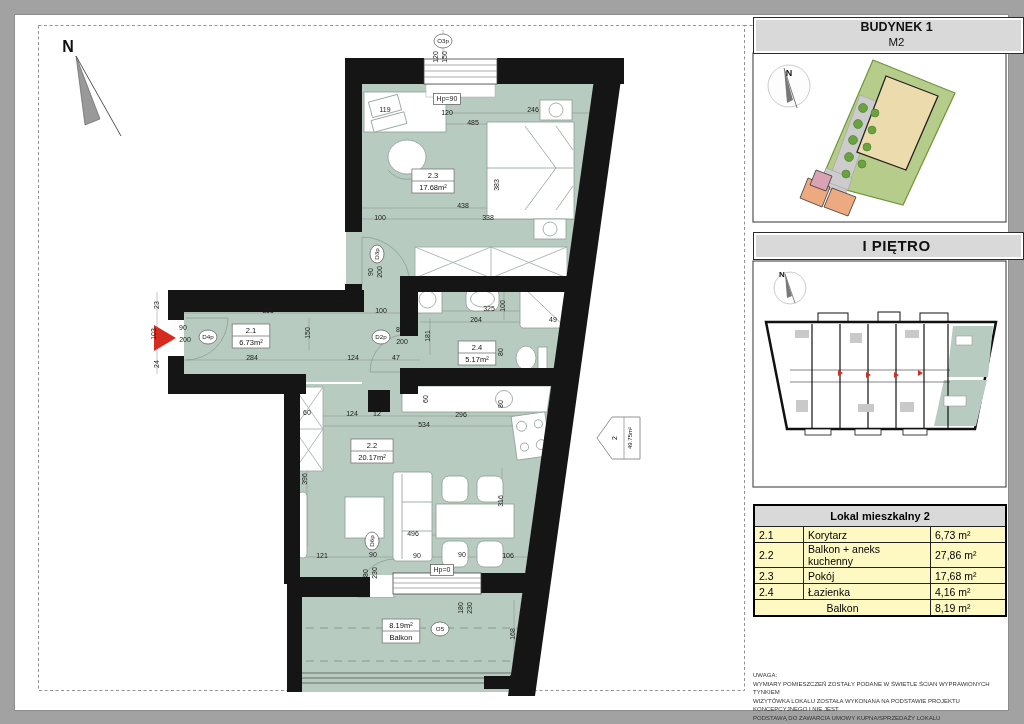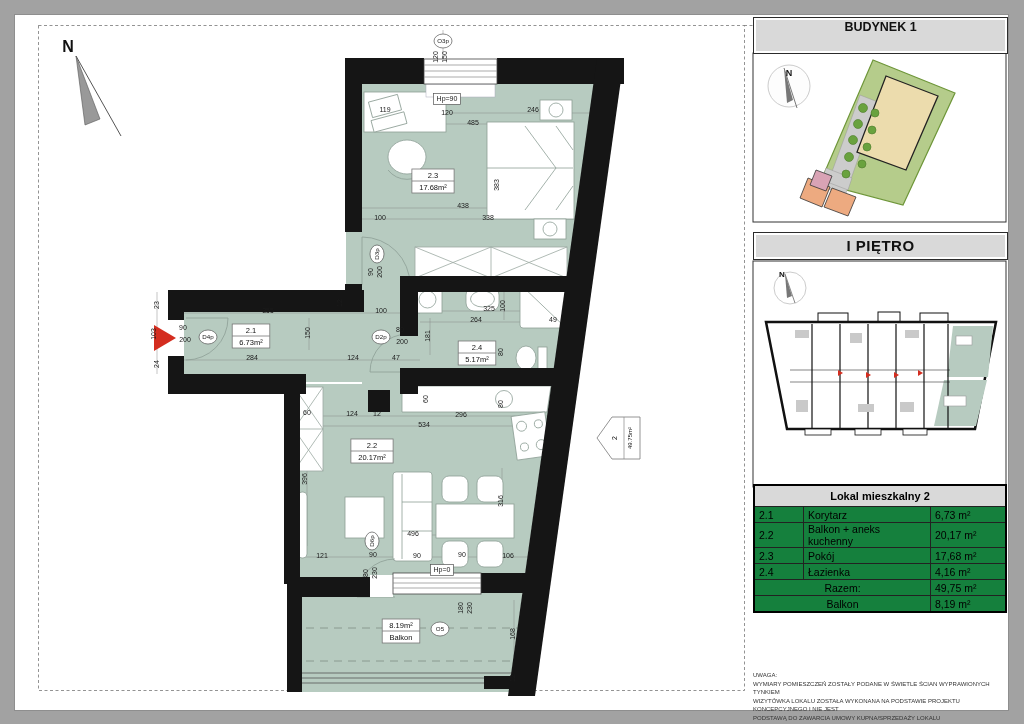--- a/index.html
+++ b/index.html
@@ -4,27 +4,27 @@
 <style>
   html,body{margin:0;padding:0;}
   body{width:1024px;height:724px;background:#a2a2a2;position:relative;
        font-family:"Liberation Sans",sans-serif;overflow:hidden;}
   .page{position:absolute;left:15px;top:15px;width:993px;height:695px;background:#ffffff;
         outline:1px solid #8e8e8e;z-index:0;}
   svg.canvas{position:absolute;left:0;top:0;z-index:1;}
   .dash{stroke:#777;stroke-width:0.8;fill:none;stroke-dasharray:3 2.5;}
   .panel-header{position:absolute;left:753px;width:253px;background:#d9d9d9;
         border:1px solid #2b2b2b;box-shadow:inset 0 0 0 2px #fff;
-        text-align:center;z-index:2;color:#111;}
+        text-align:center;z-index:2;color:#111;padding-left:16px;}
   #bldg-header{top:17px;height:34px;padding-top:1px;}
   #bldg-header .t1{font-size:12.5px;font-weight:bold;line-height:17px;}
   #bldg-header .t2{font-size:11.5px;line-height:13px;}
   #floor-header{top:232px;height:26px;font-size:15px;font-weight:bold;line-height:26px;letter-spacing:.5px;}
-  #area-table{position:absolute;left:753px;top:484px;width:254px;border-collapse:collapse;
-        z-index:2;font-size:10.5px;color:#000;background:#15803d;border:2px solid #000;}
+  #area-table{position:absolute;left:753px;top:504px;width:254px;border-collapse:collapse;
+        z-index:2;font-size:10.5px;color:#000;background:#fef9c3;border:2px solid #000;}
   #area-table th{background:#d9d9d9;border:1px solid #222;font-weight:bold;height:18px;font-size:11px;}
   #area-table td{border:1px solid #222;height:15px;padding:0 4px;}
   td.c-num{width:40px;}
   td.c-area{width:66px;}
   td.c-sum{text-align:center;}
   #notes{position:absolute;left:753px;top:671px;width:252px;z-index:2;
          font-size:6px;line-height:8.5px;color:#333;}
 </style>
 </head>
 <body>
@@ -366,54 +366,51 @@
       <text x="617" y="438" font-size="7" text-anchor="middle" fill="#111" transform="rotate(-90 617 438)">2</text>
       <text x="632" y="438" font-size="6" text-anchor="middle" fill="#111" transform="rotate(-90 632 438)">49.75m²</text>
       <text x="68" y="52" font-size="16" font-weight="bold" text-anchor="middle" fill="#111">N</text>
       <text x="789" y="76" font-size="9" font-weight="bold" text-anchor="middle" fill="#111">N</text>
       <text x="782" y="277" font-size="8" font-weight="bold" text-anchor="middle" fill="#111">N</text>
     </g>
 </svg>
 
 <div class="panel-header" id="bldg-header">
   <div class="t1">BUDYNEK 1</div>
+  <div class="t2">M2</div>
 </div>
 
 <div class="panel-header" id="floor-header">I PIĘTRO</div>
 
 <table id="area-table">
   <thead>
     <tr>
         <th colspan="3">Lokal mieszkalny 2</th>
       </tr>
   </thead>
   <tbody id="area-table-body">
       <tr>
         <td class="c-num">2.1</td>
         <td class="c-name">Korytarz</td>
         <td class="c-area">6,73 m²</td>
       </tr>
       <tr>
         <td class="c-num">2.2</td>
         <td class="c-name">Balkon + aneks kuchenny</td>
-        <td class="c-area">20,17 m²</td>
+        <td class="c-area">27,86 m²</td>
       </tr>
       <tr>
         <td class="c-num">2.3</td>
         <td class="c-name">Pokój</td>
         <td class="c-area">17,68 m²</td>
       </tr>
       <tr>
         <td class="c-num">2.4</td>
         <td class="c-name">Łazienka</td>
         <td class="c-area">4,16 m²</td>
-      </tr>
-      <tr>
-        <td colspan="2" class="c-sum">Razem:</td>
-        <td class="c-area">49,75 m²</td>
       </tr>
       <tr>
         <td colspan="2" class="c-sum">Balkon</td>
         <td class="c-area">8,19 m²</td>
       </tr>
     </tbody>
 </table>
 
 <div id="notes">
   <div>UWAGA:</div>

